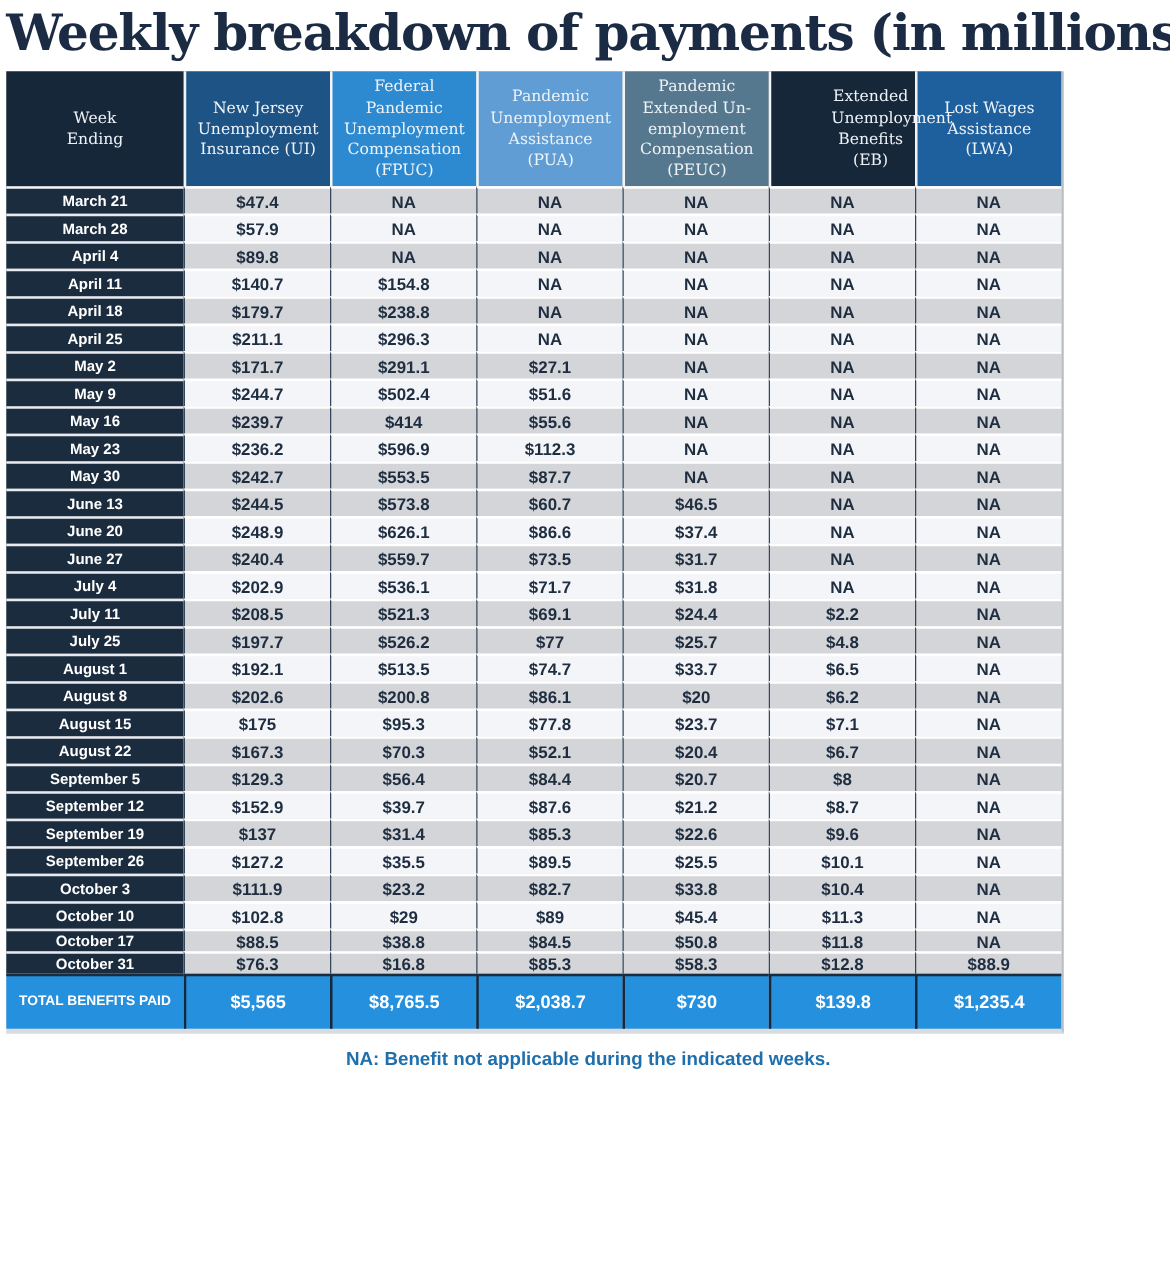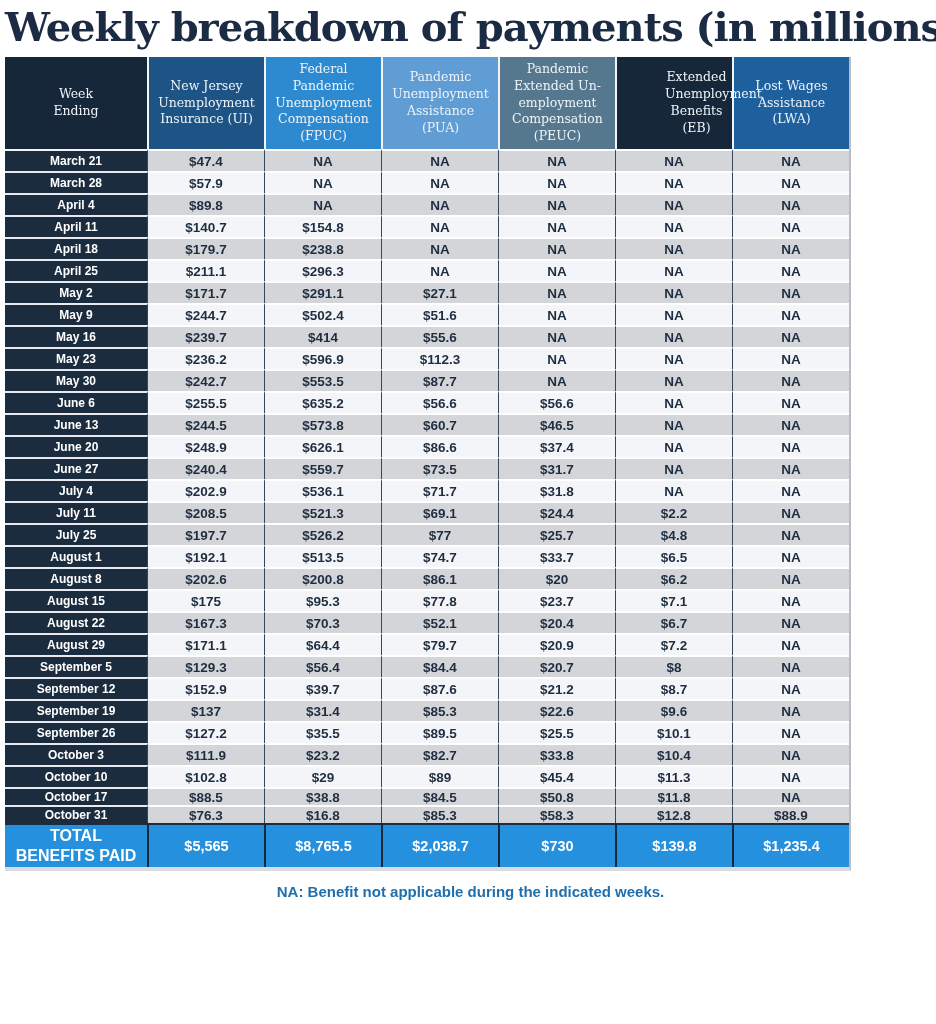--- a/index.html
+++ b/index.html
@@ -45,21 +45,21 @@
   tbody td{
     text-align:center;font-size:13.5px;font-weight:bold;
     color:#1e2d3f;border-top:2px solid #ffffff;
     border-left:1.5px solid #35465a;
     padding:0 2px;white-space:nowrap;
   }
   tbody tr.gray td{background:#d4d5d9;}
   tbody tr.white td{background:#f4f5f9;}
   tfoot tr{height:44px;}
   tfoot th.total-label{
-    background:#2590dd;color:#ffffff;font-size:16px;font-weight:bold;
+    background:#2590dd;color:#ffffff;font-size:11px;font-weight:bold;
     text-align:center;line-height:1.25;vertical-align:middle;
     border-top:2px solid #1b2c3f;padding:0 6px;
   }
   tfoot td{
     background:#2590dd;color:#ffffff;font-size:14.5px;font-weight:bold;
     text-align:center;vertical-align:middle;
     border-top:2px solid #1b2c3f;border-left:2px solid #16293c;
     white-space:nowrap;
   }
   p.footnote{
@@ -190,29 +190,20 @@
           </tr>
           <tr class="gray">
             <th class="week">May 30</th>
             <td>$242.7</td>
             <td>$553.5</td>
             <td>$87.7</td>
             <td>NA</td>
             <td>NA</td>
             <td>NA</td>
           </tr>
-          <tr class="white">
-            <th class="week">June 6</th>
-            <td>$255.5</td>
-            <td>$635.2</td>
-            <td>$56.6</td>
-            <td>$56.6</td>
-            <td>NA</td>
-            <td>NA</td>
-          </tr>
           <tr class="gray">
             <th class="week">June 13</th>
             <td>$244.5</td>
             <td>$573.8</td>
             <td>$60.7</td>
             <td>$46.5</td>
             <td>NA</td>
             <td>NA</td>
           </tr>
           <tr class="white">
@@ -287,29 +278,20 @@
             <td>$7.1</td>
             <td>NA</td>
           </tr>
           <tr class="gray">
             <th class="week">August 22</th>
             <td>$167.3</td>
             <td>$70.3</td>
             <td>$52.1</td>
             <td>$20.4</td>
             <td>$6.7</td>
-            <td>NA</td>
-          </tr>
-          <tr class="white">
-            <th class="week">August 29</th>
-            <td>$171.1</td>
-            <td>$64.4</td>
-            <td>$79.7</td>
-            <td>$20.9</td>
-            <td>$7.2</td>
             <td>NA</td>
           </tr>
           <tr class="gray">
             <th class="week">September 5</th>
             <td>$129.3</td>
             <td>$56.4</td>
             <td>$84.4</td>
             <td>$20.7</td>
             <td>$8</td>
             <td>NA</td>

